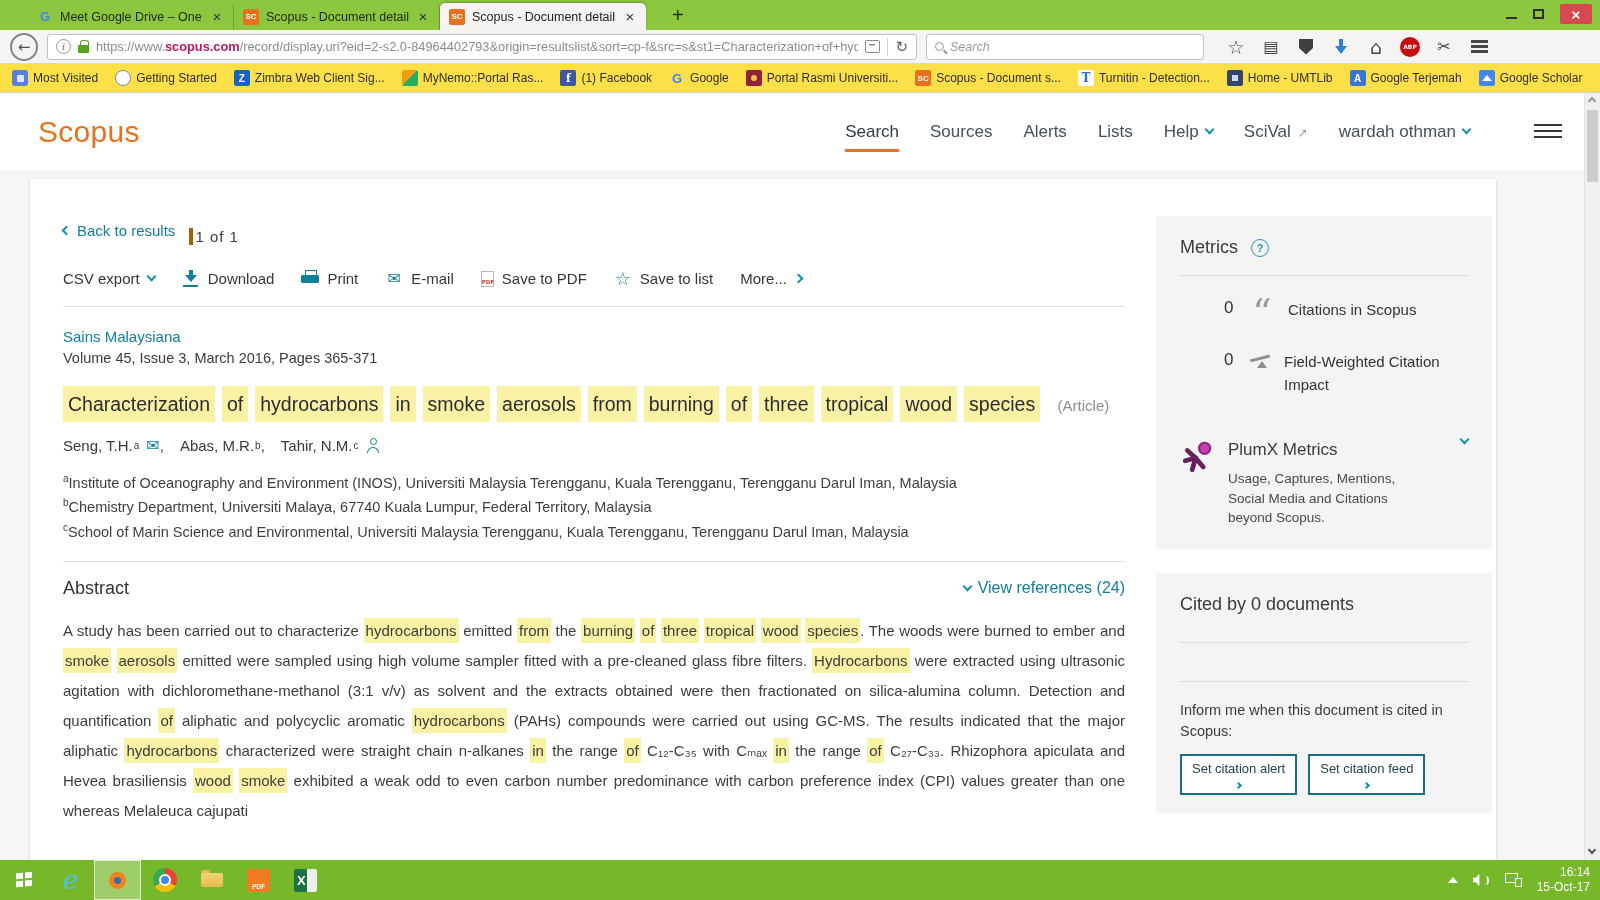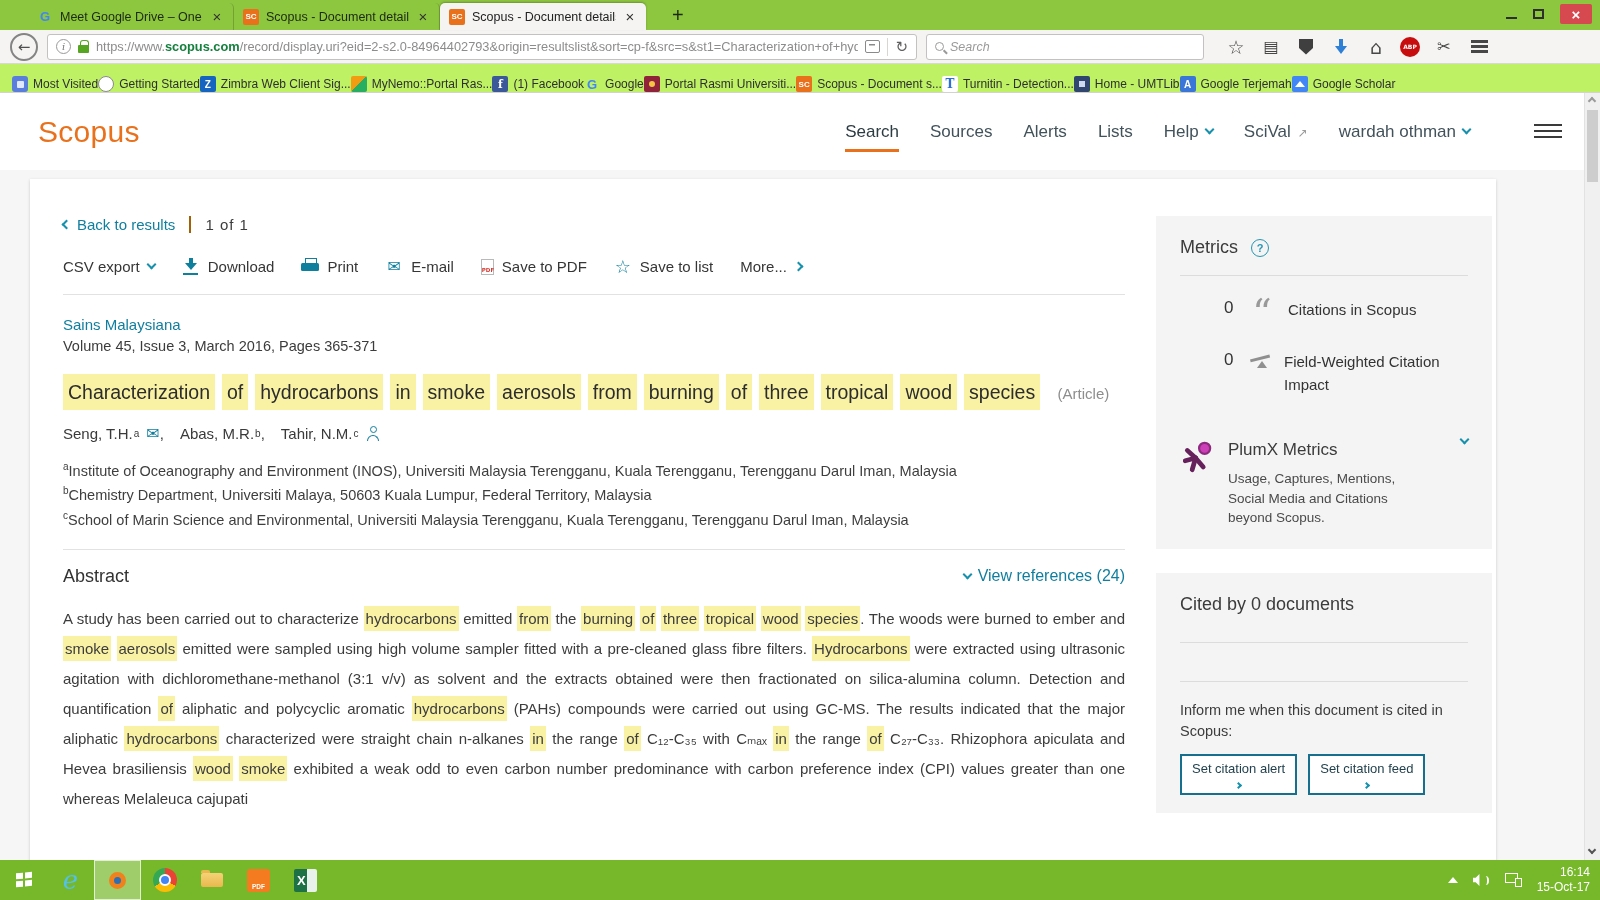--- a/index.html
+++ b/index.html
@@ -29,21 +29,21 @@
   .backbtn::before { content:"←"; }
   .urlbox { width:870px; height:26px; background:#fff; border:1px solid #c4c2c0; border-radius:3px;
             display:flex; align-items:center; gap:7px; padding:0 8px; flex:none; }
   .info-ic { width:15px; height:15px; border:1.4px solid #9a9a9a; border-radius:50%; color:#777; flex:none;
              display:flex; align-items:center; justify-content:center; font-size:10px; font-style:italic; font-family:"DejaVu Serif",serif; }
   .info-ic::before { content:"i"; }
   .lock { width:11px; height:8px; background:#57a621; border-radius:1px; position:relative; margin-top:4px; flex:none; }
   .lock::before { content:""; position:absolute; top:-5px; left:1.5px; width:7px; height:6px;
                   border:1.6px solid #57a621; border-bottom:none; border-radius:3px 3px 0 0; }
   .url { flex:1; font-size:12.8px; color:#8c8c8c; white-space:nowrap; overflow:hidden; }
-  .url .dom { color:#15803d; font-weight:bold; }
+  .url .dom { color:#be185d; font-weight:bold; }
   .reader { width:15px; height:13px; border:1.5px solid #8a8a8a; border-radius:2px; flex:none;
             background:linear-gradient(#8a8a8a,#8a8a8a) 3px 3px/6px 1.5px no-repeat; }
   .sep-v { width:1px; height:18px; background:#d8d6d3; flex:none; }
   .reload { font-size:15px; color:#616161; font-family:"DejaVu Sans",sans-serif; flex:none; }
   .reload::before { content:"↻"; }
   .searchbox { width:278px; height:26px; background:#fff; border:1px solid #c4c2c0; border-radius:3px;
                display:flex; align-items:center; gap:6px; padding:0 8px; flex:none; }
   .mag { width:9px; height:9px; border:1.6px solid #9a9a9a; border-radius:50%; position:relative; flex:none; }
   .mag::after { content:""; position:absolute; width:5px; height:1.6px; background:#9a9a9a; top:8px; left:7px; transform:rotate(45deg); }
   .searchbox input { border:none; outline:none; flex:1; font-size:12.5px; font-style:italic; background:transparent; }
@@ -58,22 +58,22 @@
   .ti-download::before { content:""; position:absolute; top:10px; left:5px;
         border-left:6px solid transparent; border-right:6px solid transparent; border-top:8px solid #2e7fd6; }
   .ti-download::after { content:""; position:absolute; top:3px; left:9px; width:4px; height:7px; background:#2e7fd6; }
   .ti-home::before { content:"⌂"; font-size:19px; }
   .ti-abp { background:#c70d0d; border-radius:50%; width:20px; height:20px; }
   .ti-abp::before { content:"ABP"; color:#fff; font-size:6px; font-weight:bold; }
   .ti-scissors::before { content:"✂"; font-size:16px; }
   .ti-menu::before { content:""; width:17px; height:2.4px; background:#474747; margin-top:-10px;
         box-shadow:0 5px 0 #474747, 0 10px 0 #474747; }
 
-  .bookbar { height:29px; background:#bef264; border-bottom:1px solid #d4d2cf; display:flex; align-items:flex-end;
-             padding:0 12px; overflow:hidden; white-space:nowrap; }
+  .bookbar { height:29px; background:#fde047; border-bottom:1px solid #d4d2cf; display:flex; align-items:center;
+             gap:17px; padding:0 12px; overflow:hidden; white-space:nowrap; }
   .bm { display:flex; align-items:center; gap:5px; font-size:12px; color:#2f2f2f; flex:none; }
   .fav { width:16px; height:16px; border-radius:2px; display:inline-flex; align-items:center; justify-content:center; flex:none; }
   .i-google::before { content:"G"; color:#4285f4; font-weight:bold; font-size:13px; }
   .i-scopus { background:#e9711c; } .i-scopus::before { content:"SC"; color:#fff; font-size:8px; font-weight:bold; }
   .i-mostvisited { background:#5a7edc; border-radius:3px; } .i-mostvisited::before { content:""; width:7px; height:7px; background:#dfe8ff; border-radius:1px; }
   .i-globe { border:1.6px solid #8a8a8a; border-radius:50%; background:#fff; }
   .i-zimbra { background:#1565c0; } .i-zimbra::before { content:"Z"; color:#fff; font-size:10px; font-weight:bold; }
   .i-nemo { background:linear-gradient(135deg,#f39c12 50%,#27ae60 50%); }
   .i-facebook { background:#3b5998; } .i-facebook::before { content:"f"; color:#fff; font-size:11px; font-weight:bold; font-family:"DejaVu Serif",serif; }
   .i-portal { background:#90233a; } .i-portal::before { content:""; width:6px; height:6px; background:#f4c542; border-radius:50%; }
@@ -102,21 +102,21 @@
   .banner { height:86px; background:#0a7390; display:flex; align-items:center; padding:0 33px; }
   .banner h1 { color:#fff; font-size:30px; font-weight:300; letter-spacing:.4px; }
 
   .card { width:1466px; margin:9px 0 0 30px; background:#fff; min-height:1200px;
           box-shadow:0 1px 3px rgba(0,0,0,.18); display:flex; align-items:flex-start; }
   .leftcol { width:1062px; margin-left:33px; }
   .sidebar { width:336px; margin-left:31px; }
 
   .backrow { margin-top:37px; display:flex; align-items:center; font-size:15px; }
   .back-link { color:#107e9e; display:flex; align-items:center; gap:7px; }
-  .pager { margin-left:14px; padding-left:14px; border-left:2px solid #a16207; color:#3c3c3c; letter-spacing:1px; }
+  .pager { margin-left:14px; padding-left:2px; border-left:4px solid #a16207; color:#3c3c3c; letter-spacing:1px;margin-top:12px; }
 
   .actions { margin-top:25px; display:flex; align-items:center; gap:27px; }
   .action { display:flex; align-items:center; gap:8px; font-size:15px; color:#363636; }
   .ai { width:18px; height:17px; position:relative; display:inline-flex; align-items:center; justify-content:center;
         color:#0f7f9e; font-family:"DejaVu Sans",sans-serif; flex:none; }
   .ai.i-ac-download { background:linear-gradient(#0f7f9e,#0f7f9e) bottom/15px 2px no-repeat; }
   .ai.i-ac-download::before { content:""; position:absolute; top:0; left:7px; width:4px; height:6px; background:#0f7f9e; }
   .ai.i-ac-download::after { content:""; position:absolute; top:5px; left:3px; border-left:6px solid transparent; border-right:6px solid transparent; border-top:7px solid #0f7f9e; }
   .ai.i-ac-print::before { content:""; position:absolute; top:0; left:4px; width:10px; height:5px; border:1.6px solid #0f7f9e; border-bottom:none; }
   .ai.i-ac-print::after { content:""; position:absolute; top:5px; left:0; width:18px; height:8px; background:#0f7f9e; border-radius:1.5px; }
@@ -476,21 +476,21 @@
             <sup>c</sup>
             <span class="au-ic i-au-person"></span>
             <span></span>
           </span>
         </div>
 
       <div class="affs">
 
           <div><sup>a</sup><span>Institute of Oceanography and Environment (INOS), Universiti Malaysia Terengganu, Kuala Terengganu, Terengganu Darul Iman, Malaysia</span></div>
 
-          <div><sup>b</sup><span>Chemistry Department, Universiti Malaya, 50603 Kuala Lumpur, Federal Territory, Malaysia</span></div>
+          <div><sup>b</sup><span>Chemistry Department, Universiti Malaya, 67740 Kuala Lumpur, Federal Territory, Malaysia</span></div>
 
           <div><sup>c</sup><span>School of Marin Science and Environmental, Universiti Malaysia Terengganu, Kuala Terengganu, Terengganu Darul Iman, Malaysia</span></div>
         </div>
 
       <hr class="div">
 
       <div class="abs-row">
         <h2 class="abs-h">Abstract</h2>
         <a class="viewrefs">
           <span class="chev down"></span>

